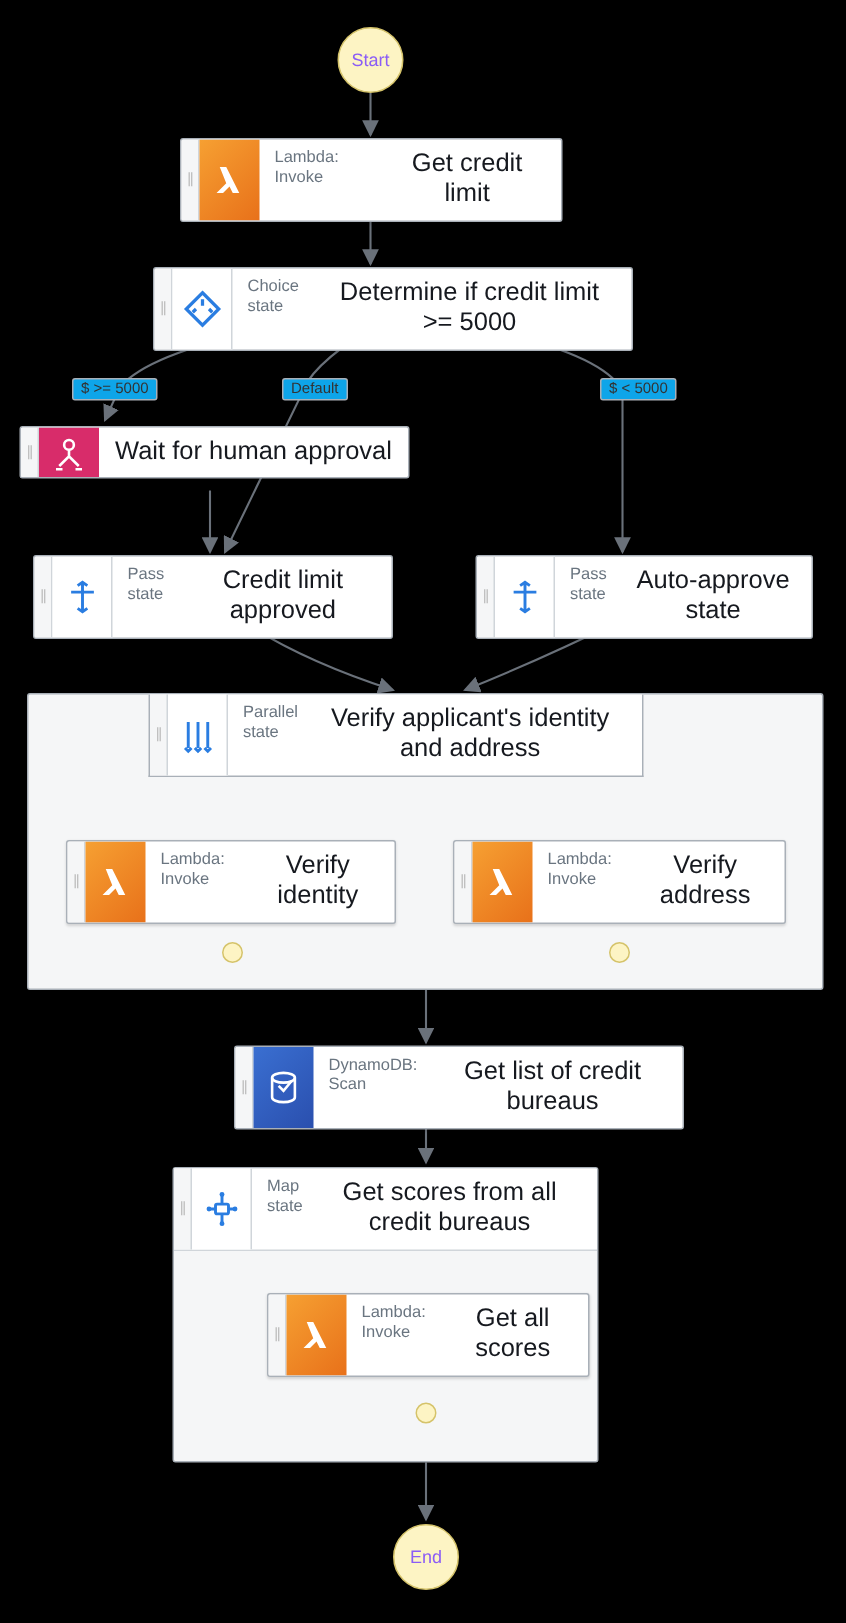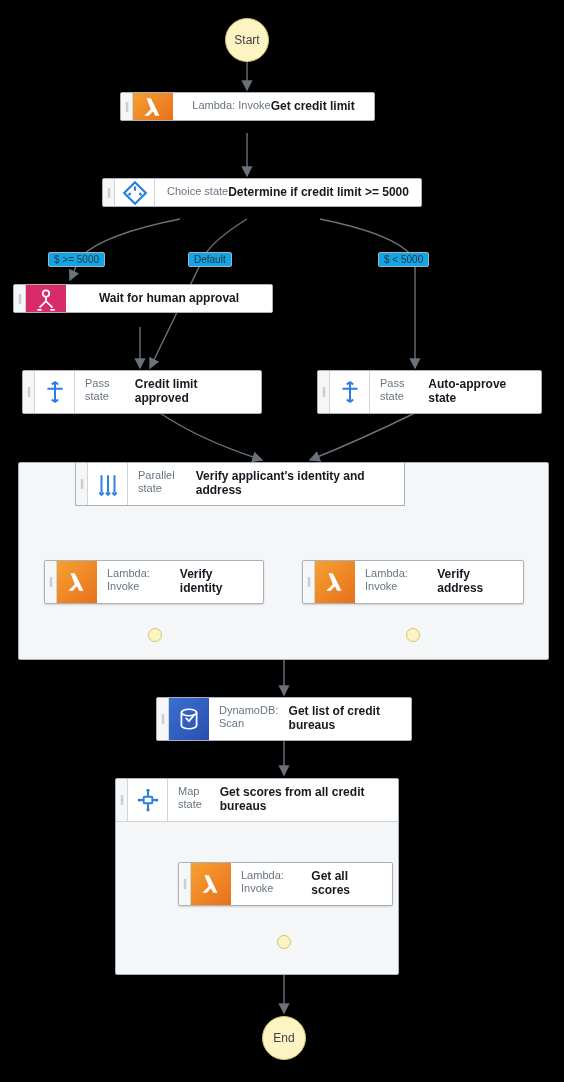--- a/index.html
+++ b/index.html
@@ -15,21 +15,21 @@
     position: absolute;
     width: 44px;
     height: 44px;
     border-radius: 50%;
     background: #fdf4c4;
     border: 1.5px solid #d5c36a;
     display: flex;
     align-items: center;
     justify-content: center;
     font-size: 12px;
-    color: #404040;
+    color: #8b5cf6;
   }
   .end-dot {
     position: absolute;
     width: 14px;
     height: 14px;
     border-radius: 50%;
     background: #fdf4c4;
     border: 1.5px solid #d5c36a;
   }
   .state-box {
@@ -67,21 +67,21 @@
   .map { background: #fff; border-right:1px solid #d0d5da; }
   .txt {
     flex: 1;
     padding: 6px 10px 7px 10px;
     display:flex;
     flex-direction:row;
     justify-content:center;
     line-height:1.2;
   }
   .txt .svc { font-size:11px; color:#6a7580; margin-bottom:1px; }
-  .txt .name { font-size:12px; color:#16191f; font-weight:700; }
+  .txt .name { font-size:17px; color:#16191f; font-weight:400;text-align:center; }
   .container {
     position:absolute;
     background:#f5f6f7;
     border:1px solid #a9b0b8;
     border-radius:2px;
   }
   .container .header {
     display:flex;
     background:#fff;
     border-bottom:1px solid #d0d5da;
@@ -167,21 +167,21 @@
       </svg>
   </div>
   <div class="txt">
     <div class="svc">Choice state</div>
     <div class="name">Determine if credit limit &gt;= 5000</div>
   </div>
 </div>
 
 <div class="edge-label" style="left:48px; top:252px;">$ &gt;= 5000</div>
 <div class="edge-label" style="left:188px; top:252px;">Default</div>
-<div class="edge-label" style="left:378px; top:252px;text-align:right;">$ &lt; 5000</div>
+<div class="edge-label" style="left:400px; top:252px;text-align:right;">$ &lt; 5000</div>
 
 <div class="state-box" style="left:13px; top:284px; width:260px;">
   <div class="grip"></div>
   <div class="iconcell sns">
     <svg class="ico" viewBox="0 0 24 24">
         <circle cx="12" cy="7" r="3" fill="none" stroke="#fff" stroke-width="1.6"></circle>
         <path d="M12 10v4m-6 6l6-6 6 6M4 22h4m8 0h4" stroke="#fff" stroke-width="1.6" fill="none"></path>
       </svg>
   </div>
   <div class="txt">
@@ -209,21 +209,21 @@
         <path d="M12 3v18M5 9h14M9 5l3-2 3 2M9 19l3 2 3-2" stroke="#2a7de1" stroke-width="1.8" fill="none"></path>
       </svg>
   </div>
   <div class="txt">
     <div class="svc">Pass state</div>
     <div class="name">Auto-approve state</div>
   </div>
 </div>
 
 <div class="container" style="left:18px; top:462px; width:531px; height:198px;">
-  <div class="header" style="margin-left:56px; border:1px solid #a9b0b8; border-top:none; width:330px;">
+  <div class="header" style="margin-left:80px; border:1px solid #a9b0b8; border-top:none; width:330px;">
     <div class="grip"></div>
     <div class="iconcell parallel">
       <svg class="ico" viewBox="0 0 24 24">
           <path d="M6 4v16M12 4v16M18 4v16M4 20l2 2 2-2M10 20l2 2 2-2M16 20l2 2 2-2" stroke="#2a7de1" stroke-width="1.8" fill="none"></path>
         </svg>
     </div>
     <div class="txt">
       <div class="svc">Parallel state</div>
       <div class="name">Verify applicant's identity and address</div>
     </div>
@@ -252,21 +252,21 @@
   </div>
   <div class="txt">
     <div class="svc">Lambda: Invoke</div>
     <div class="name">Verify address</div>
   </div>
 </div>
 
 <div class="end-dot" style="left:148px; top:628px;"></div>
 <div class="end-dot" style="left:406px; top:628px;"></div>
 
-<div class="state-box" style="left:156px; top:697px; width:256px;">
+<div class="state-box" style="left:156px; top:697px; width:300px;">
   <div class="grip"></div>
   <div class="iconcell dynamo">
     <svg class="ico" viewBox="0 0 24 24">
         <ellipse cx="12" cy="6" rx="7" ry="3" fill="none" stroke="#fff" stroke-width="1.6"></ellipse>
         <path d="M5 6v12c0 1.7 3.1 3 7 3s7-1.3 7-3V6" fill="none" stroke="#fff" stroke-width="1.6"></path>
         <path d="M9 11l3 3 5-6" stroke="#fff" stroke-width="1.6" fill="none"></path>
       </svg>
   </div>
   <div class="txt">
     <div class="svc">DynamoDB: Scan</div>

